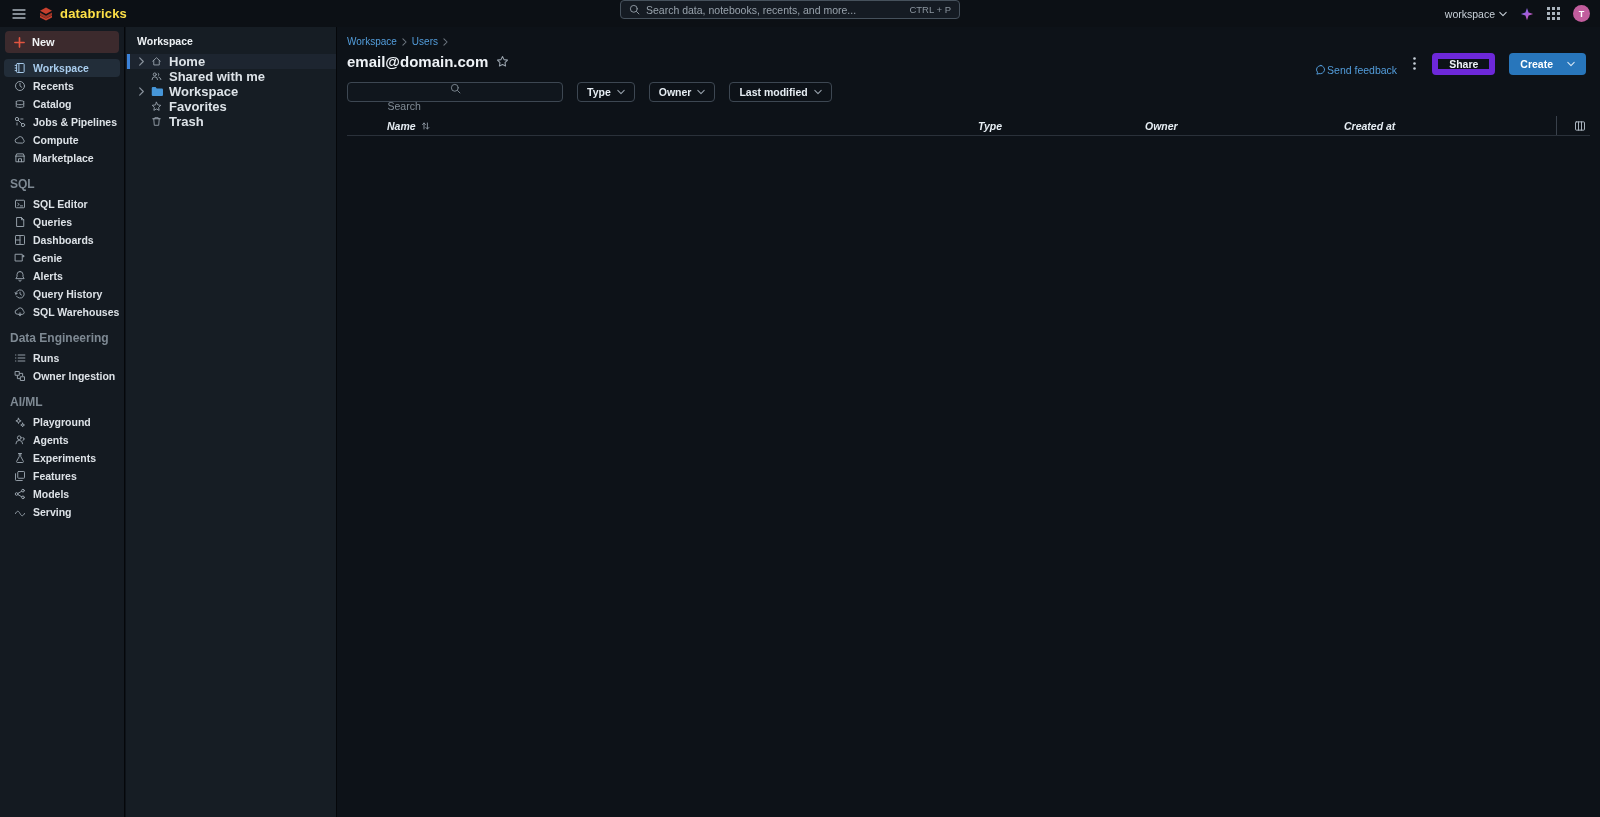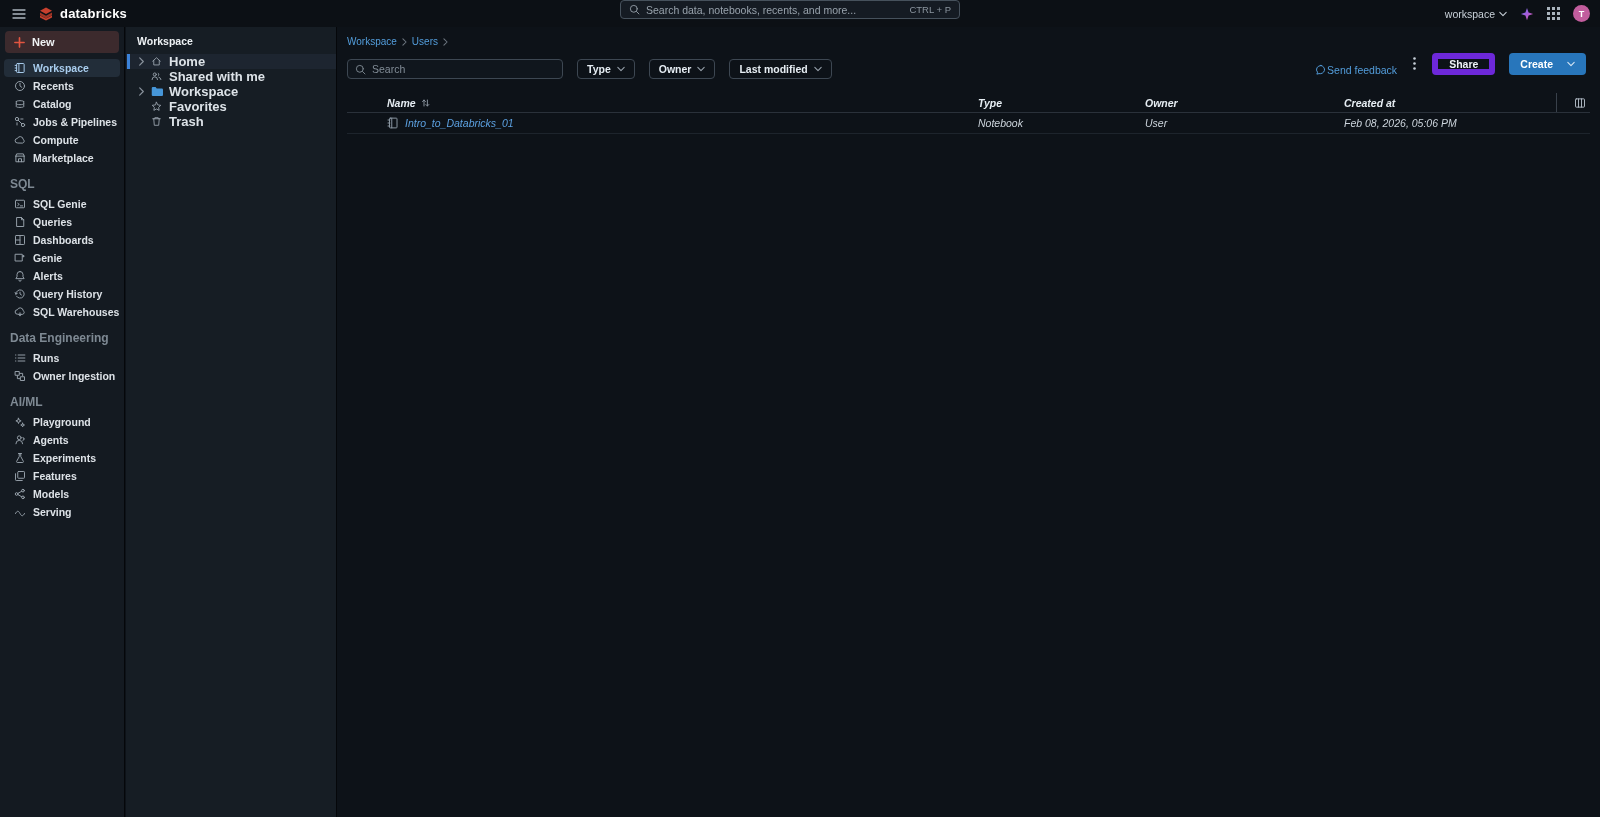--- a/index.html
+++ b/index.html
@@ -6,21 +6,21 @@
   html,body { width:1600px; height:817px; overflow:hidden; background:#0d1218;
               font-family:"Liberation Sans", sans-serif; color:#d5dbe2; }
   svg { display:block; }
   .ic { stroke:currentColor; fill:none; stroke-width:1.3; stroke-linecap:round; stroke-linejoin:round; }
 
   
   .topbar { position:fixed; top:0; left:0; right:0; height:27px; background:#0c1015;
             display:flex; align-items:center; z-index:10; }
   .hamburger { margin-left:12px; color:#aab4bd; cursor:pointer; }
   .logo { display:flex; align-items:center; margin-left:12px; gap:6px; }
-  .logo-text { color:#ffffff; font-weight:bold; font-size:13px; letter-spacing:.2px; }
+  .logo-text { color:#fde047; font-weight:bold; font-size:13px; letter-spacing:.2px; }
   .top-search { position:absolute; left:620px; top:0; width:340px; height:19px;
                 background:#151b23; border:1px solid #46515c; border-radius:4px;
                 display:flex; align-items:center; padding:0 8px; gap:6px; }
   .top-search input { flex:1; background:transparent; border:none; outline:none;
                       font-size:10.5px; color:#cfd6dc; font-family:inherit; }
   .top-search input::placeholder { color:#98a2ac; }
   .shortcut { font-size:9.5px; color:#8b959f; white-space:nowrap; }
   .top-right { position:absolute; right:10px; top:0; height:27px; display:flex; align-items:center; gap:13px; }
   .ws-select { display:flex; align-items:center; gap:4px; font-size:10.5px; color:#c9d1d9; cursor:pointer; }
   .avatar { width:17px; height:17px; border-radius:50%; background:#c25d9d; color:#fff;
@@ -64,21 +64,21 @@
   .feedback { display:flex; color:#539ddb; font-size:10.5px; cursor:pointer;margin-top:13px; }
   .kebab { color:#c9d1d9; cursor:pointer; padding:0 2px; }
   .btn { height:22px; border-radius:4px; font-size:10.5px; font-weight:bold; display:flex;
          align-items:center; padding:0 11px; cursor:pointer; }
   .btn-share { border:6px solid #6d28d9; background:transparent; color:#eef2f6; }
   .btn-create { background:#2876bb; color:#ffffff; gap:14px; }
   .btn-create .cchev { color:#dbe9f5; display:flex; }
 
   .filter-row { display:flex; align-items:center; gap:14px; padding:12px 0 0 9px; }
   .f-search { width:216px; height:20px; border:1px solid #3d4752; border-radius:4px;
-              display:flex; align-items:center; gap:6px; padding:0 7px; background:#10161d; }
+              display:flex; align-items:center; gap:6px; padding:0 7px; background:#10161d;flex-direction:column; }
   .f-search input { flex:1; background:transparent; border:none; outline:none; font-size:10.5px;
                     color:#cfd6dc; font-family:inherit; }
   .f-search input::placeholder { color:#828d97; }
   .f-btn { height:20px; border:1px solid #3d4752; border-radius:4px; background:transparent;
            display:flex; align-items:center; gap:6px; padding:0 9px; font-size:10.5px;
            font-weight:bold; color:#e6edf3; cursor:pointer; }
   .f-btn .fchev { color:#9aa4ae; display:flex; }
 
   .table { margin:14px 10px 0 9px;font-style:italic; }
   .t-head, .t-row { display:grid; grid-template-columns:631px 167px 199px 1fr 34px; align-items:center; }
@@ -229,21 +229,21 @@
 
   <div class="sec-label">SQL</div>
 
   <div class="nav-item">
     <span class="nicon">
       <svg width="12" height="12" viewBox="0 0 16 16" class="ic">
           <rect x="2" y="3" width="12" height="10" rx="1"></rect>
           <path d="M5 7l2 1.5L5 10M8.5 10.5h3"></path>
         </svg>
     </span>
-    <span class="nlabel">SQL Genie</span>
+    <span class="nlabel">SQL Editor</span>
   </div>
   <div class="nav-item">
     <span class="nicon">
       <svg width="12" height="12" viewBox="0 0 16 16" class="ic">
           <path d="M4 2h6l3 3v9H4z"></path>
           <path d="M10 2v3h3"></path>
         </svg>
     </span>
     <span class="nlabel">Queries</span>
   </div>
@@ -443,20 +443,28 @@
         </svg>
     </span>
     <span class="crumb">Users</span>
     <span class="crumb-sep">
       <svg width="5" height="8" viewBox="0 0 6 10" class="ic">
           <path d="M1 1l4 4-4 4"></path>
         </svg>
     </span>
   </div>
 
+  <div class="title-row">
+    <span class="page-title">email@domain.com</span>
+    <span class="fav-star">
+      <svg width="13" height="13" viewBox="0 0 16 16" class="ic">
+          <path d="M8 1.8l1.9 3.9 4.3.6-3.1 3 .7 4.3L8 11.6l-3.8 2 .7-4.3-3.1-3 4.3-.6z"></path>
+        </svg>
+    </span>
+  </div>
 
   <div class="actions">
     <span class="feedback">
       <svg width="12" height="12" viewBox="0 0 16 16" class="ic">
           <path d="M8 2a6 5.5 0 00-4.6 9L2.5 13.5l2.8-.7A6 5.5 0 108 2z"></path>
         </svg>
       <span>Send feedback</span>
     </span>
     <span class="kebab">
       <svg width="3" height="13" viewBox="0 0 3 13">
@@ -538,29 +546,14 @@
       <div class="cols-cell">
         <span class="cols-ic">
           <svg width="12" height="12" viewBox="0 0 16 16" class="ic">
               <rect x="2" y="2.5" width="12" height="11" rx="1"></rect>
               <path d="M6 2.5v11M10 2.5v11"></path>
             </svg>
         </span>
       </div>
     </div>
 
-    <div class="t-row">
-      <div class="td td-name">
-        <span class="nb-icon">
-          <svg width="11" height="12" viewBox="0 0 14 16" class="ic">
-              <rect x="3" y="1.5" width="10" height="13" rx="1"></rect>
-              <path d="M1 4h2.5M1 8h2.5M1 12h2.5M6 1.5v13"></path>
-            </svg>
-        </span>
-        <span class="row-link">Intro_to_Databricks_01</span>
-      </div>
-      <div class="td">Notebook</div>
-      <div class="td">User</div>
-      <div class="td">Feb 08, 2026, 05:06 PM</div>
-      <div></div>
-    </div>
   </div>
 </div>
 
 </body></html>

